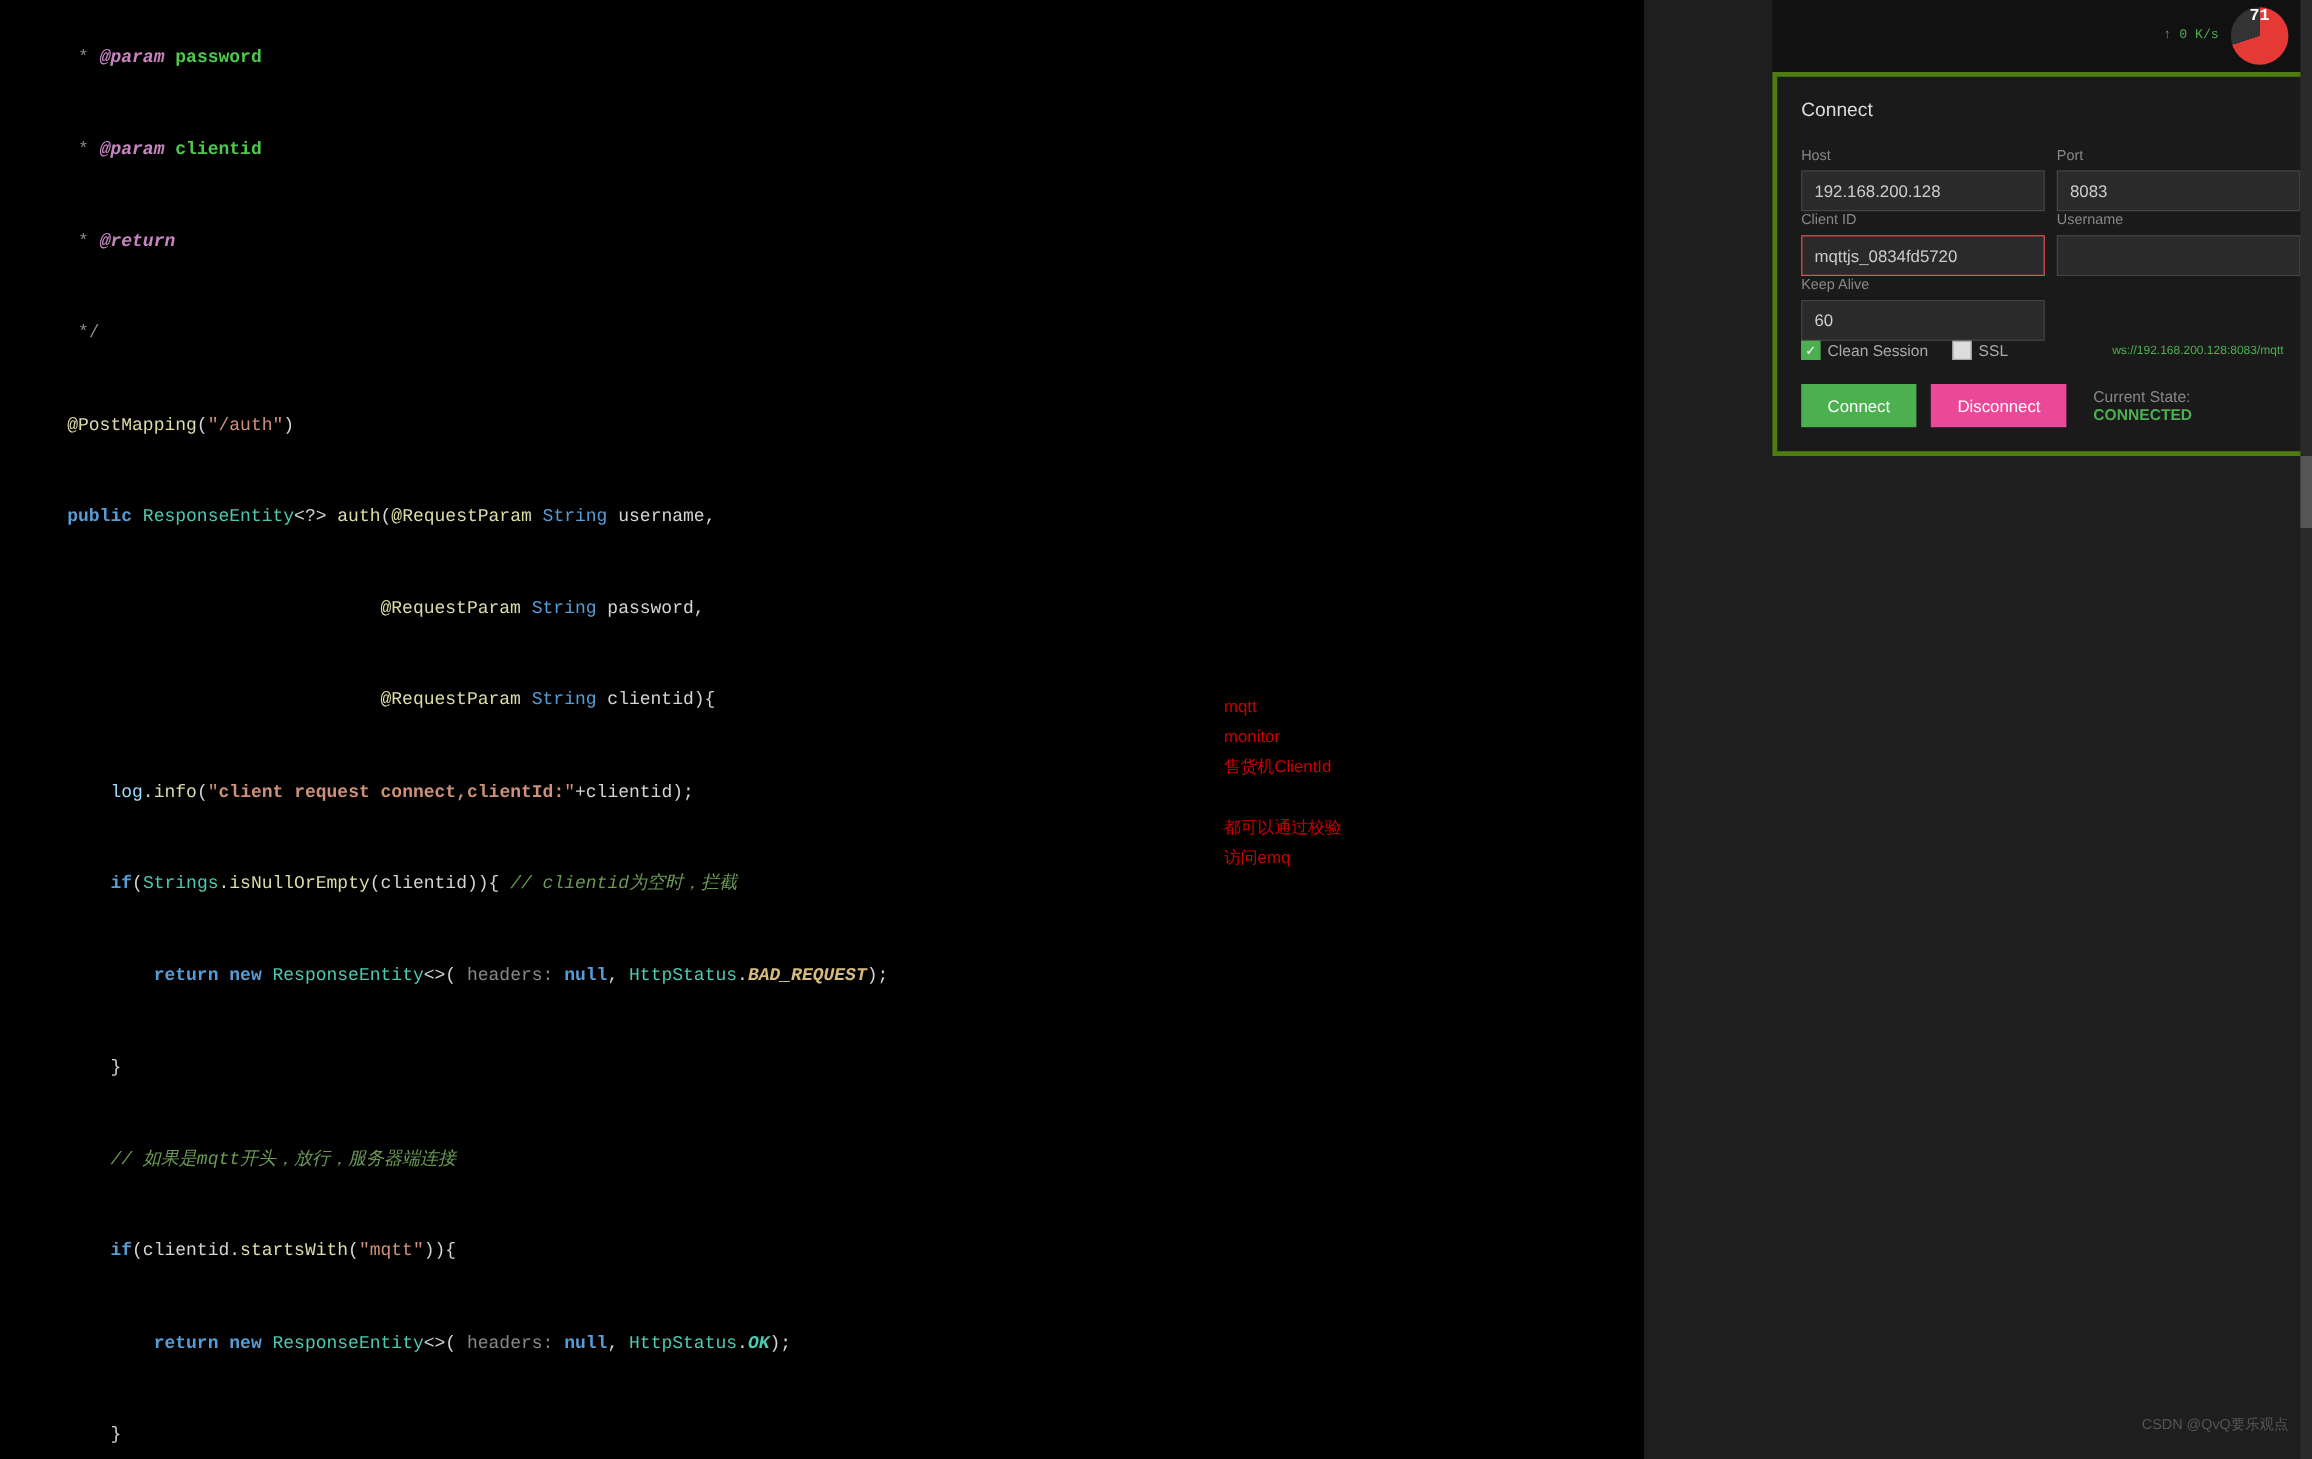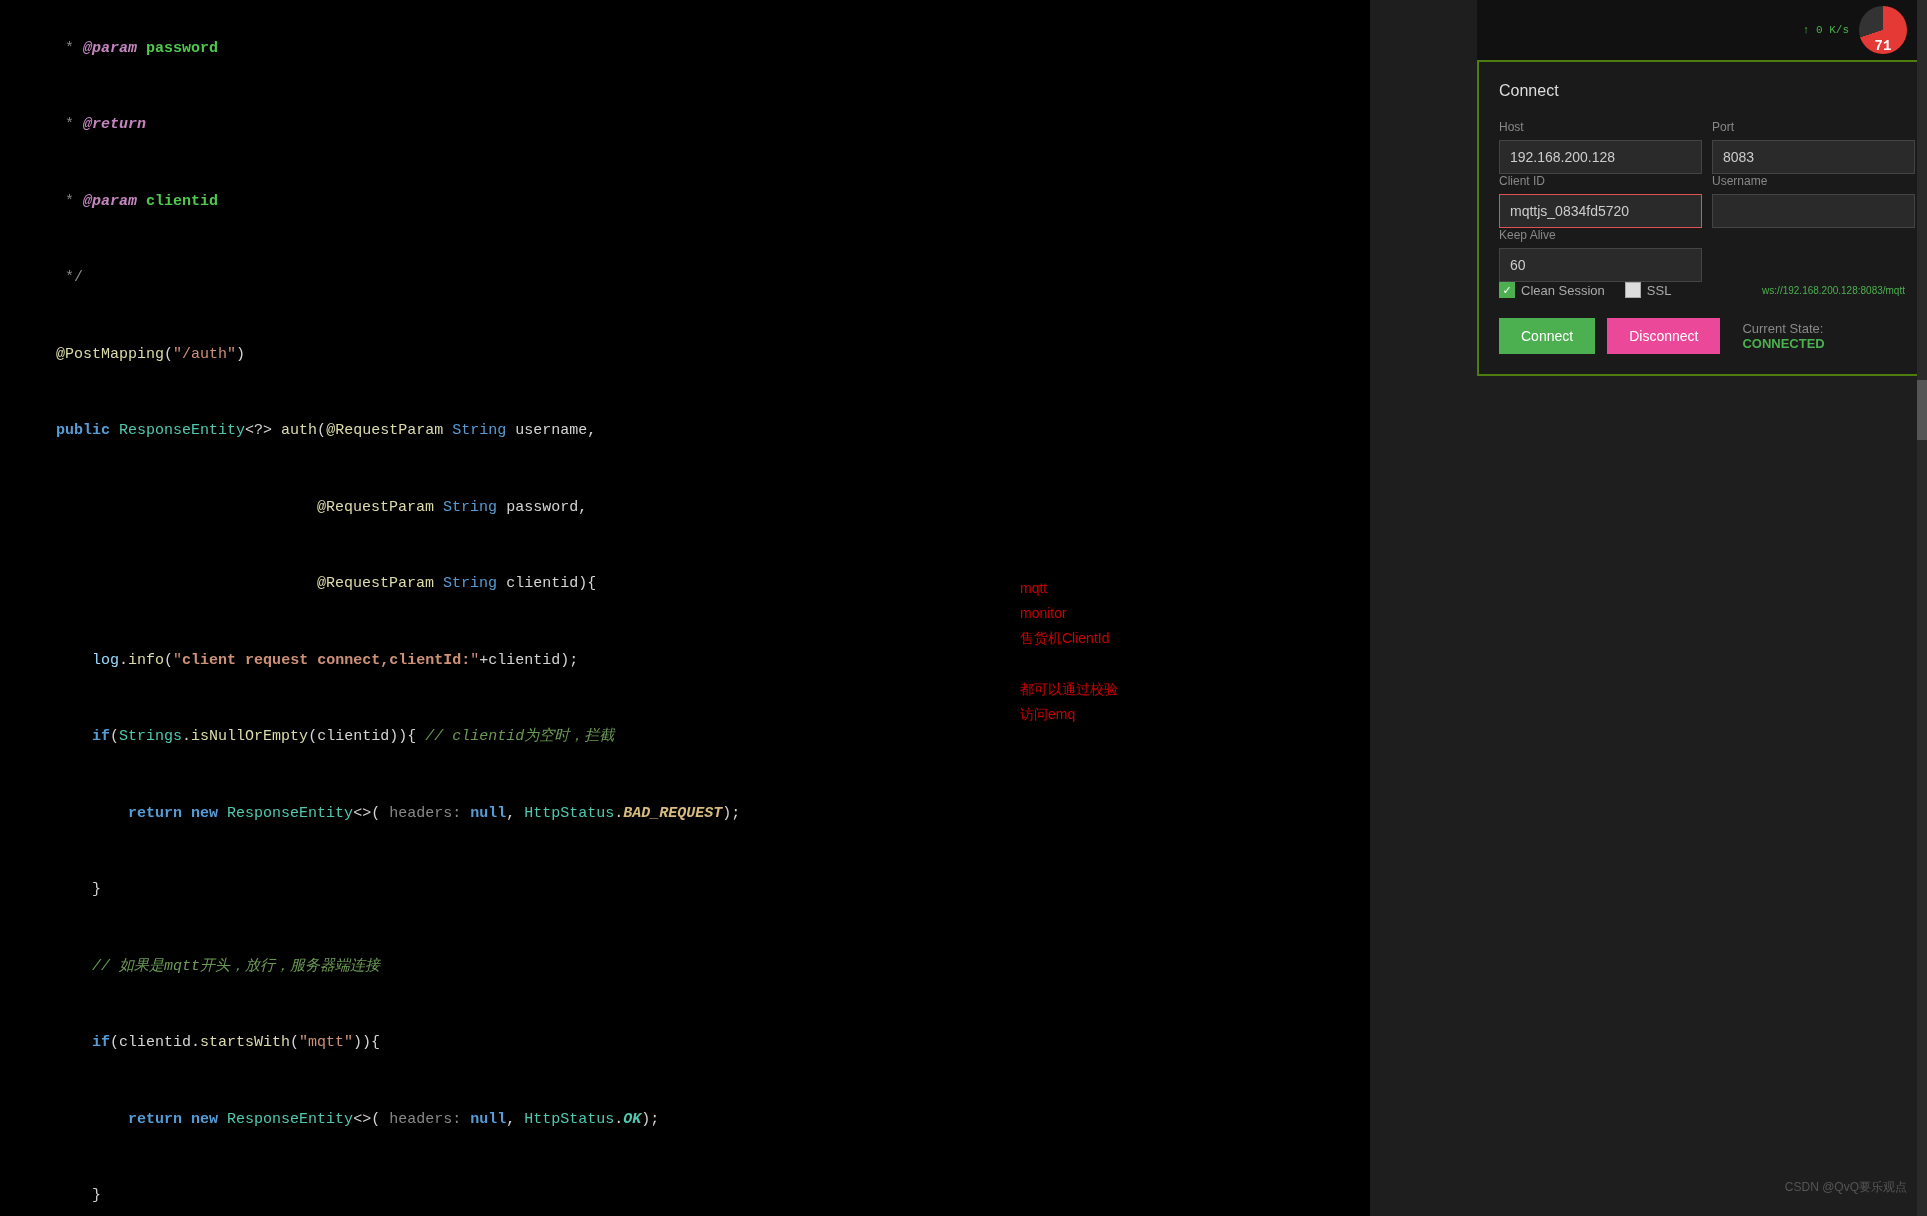--- a/index.html
+++ b/index.html
@@ -58,21 +58,21 @@
       margin-top: 16px;
     }
 
     
     .mqtt-panel {
       position: absolute;
       top: 60px;
       right: 0;
       width: 450px;
       background: #1a1a1a;
-      border: 2px solid #4d7c0f;
+      border: 4px solid #4d7c0f;
       padding: 20px;
       color: #ccc;
       font-family: Arial, sans-serif;
     }
 
     .mqtt-panel .panel-title {
       font-size: 16px;
       color: #ddd;
       margin-bottom: 20px;
     }
@@ -212,21 +212,21 @@
       align-items: center;
       gap: 4px;
     }
 
     .speed-circle {
       width: 48px;
       height: 48px;
       border-radius: 50%;
       background: conic-gradient(#e53935 70%, #333 0);
       display: flex;
-      align-items: flex-end;
+      align-items: flex-start;
       justify-content: center;
       font-size: 14px;
       font-weight: bold;
       color: white;
     }
 
     
     .watermark {
       position: absolute;
       bottom: 20px;
@@ -257,25 +257,25 @@
 </head>
 <body>
 
 <div class="code-area">
 
   <span class="code-line">
     <span class="c-gray"> * </span><span class="c-param">@param</span><span class="c-white"> </span><span class="c-green-bold">password</span>
   </span>
 
   <span class="code-line">
+    <span class="c-gray"> * </span><span class="c-param">@param</span><span class="c-white"> </span><span class="c-green-bold">clientid</span>
+  </span>
+
+  <span class="code-line">
     <span class="c-gray"> * </span><span class="c-return">@return</span>
-  </span>
-
-  <span class="code-line">
-    <span class="c-gray"> * </span><span class="c-param">@param</span><span class="c-white"> </span><span class="c-green-bold">clientid</span>
   </span>
 
   <span class="code-line">
     <span class="c-gray"> */</span>
   </span>
 
   <span class="code-line">
     <span class="c-yellow">@PostMapping</span><span class="c-white">(</span><span class="c-string">"/auth"</span><span class="c-white">)</span>
   </span>
 

